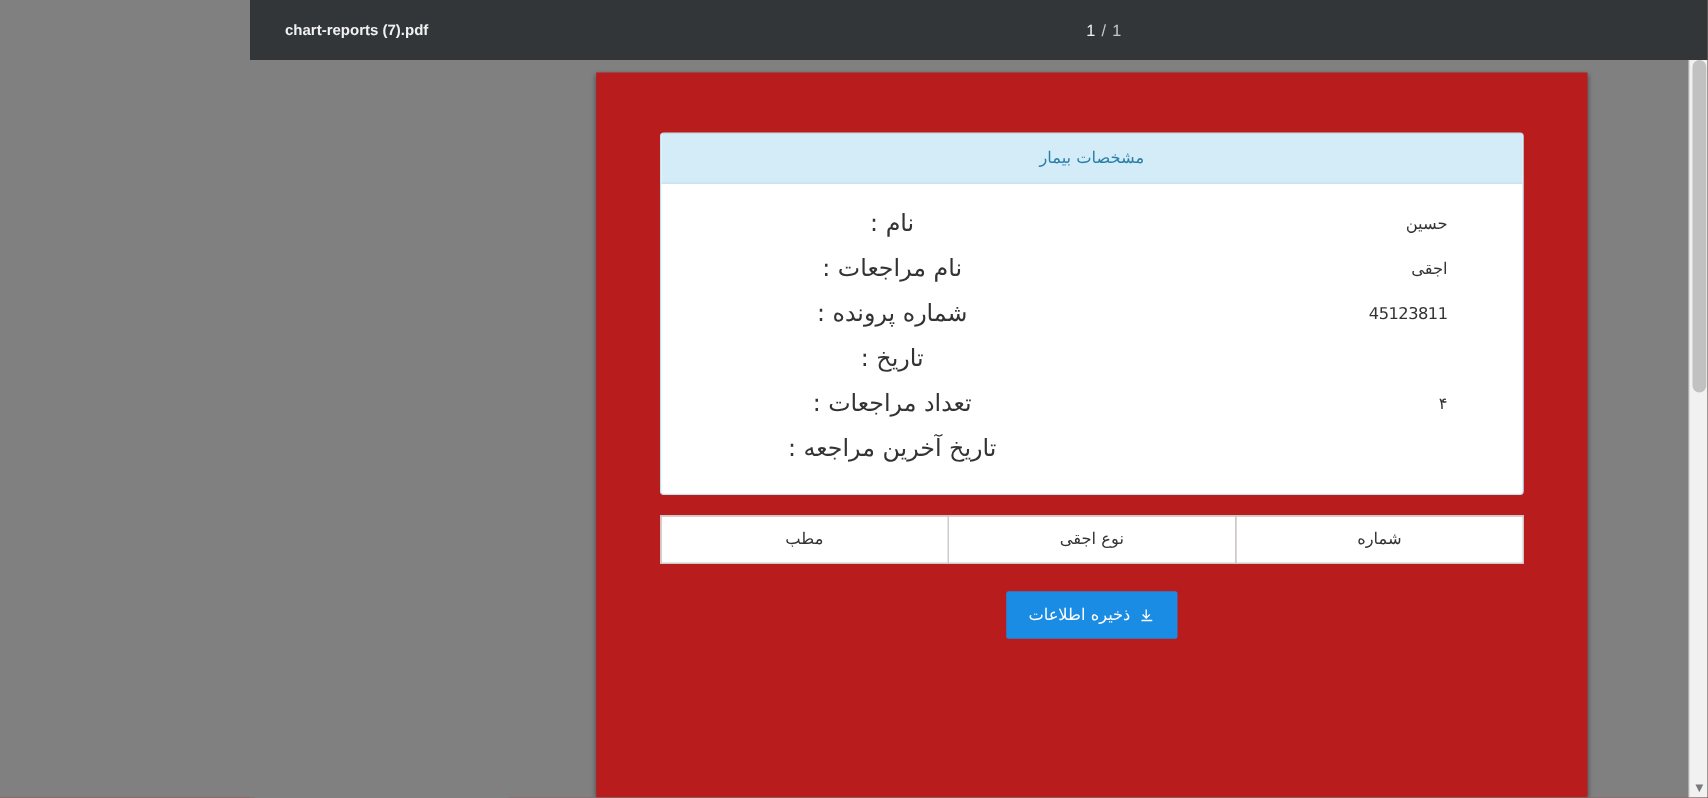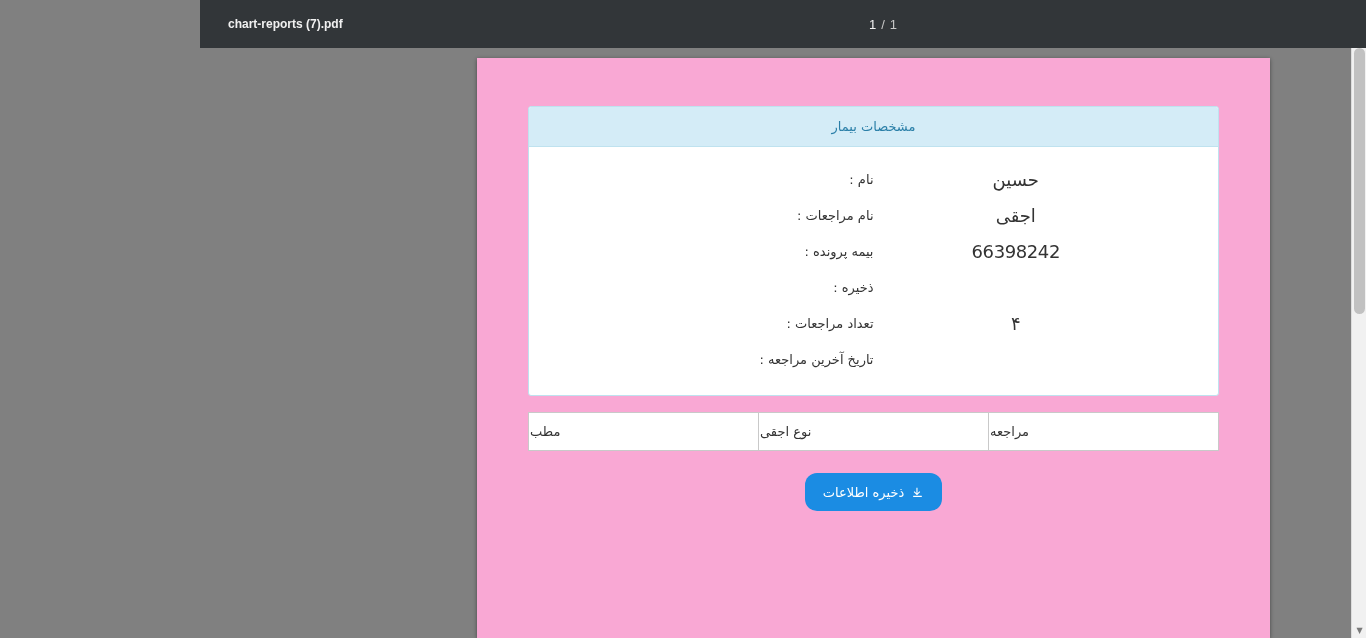--- a/index.html
+++ b/index.html
@@ -84,21 +84,21 @@
     height: 590px;
     background: #808080;
     overflow: hidden;
   }
   .pdf-page {
     position: absolute;
     top: 10px;
     left: 277px;
     width: 793px;
     height: 580px;
-    background: #f9a8d4;
+    background: #b91c1c;
     box-shadow: 0 1px 4px rgba(0,0,0,0.45);
   }
 
   
   .doc-inner {
     direction: rtl;
     padding: 48px 51px 0 51px;
   }
   .card {
     border: 1px solid #bfe2ef;
@@ -121,64 +121,63 @@
     padding: 14px 0 18px 0;
   }
   .info-row {
     display: flex;
     align-items: center;
     height: 36px;
     padding: 0 22px;
   }
   .info-label {
     width: 50%;
-    text-align: right;
+    text-align: center;
     padding-left: 3px;
-    font-size: 13px;
+    font-size: 19px;
     color: #333333;
     letter-spacing: -0.4px;
   }
   .info-value {
     width: 50%;
-    text-align: center;
-    font-size: 18px;
+    font-size: 13px;
     color: #333333;
     letter-spacing: -0.4px;
     padding-right: 38px;
   }
 
   
   .visits-table {
     margin-top: 16px;
     width: 100%;
     border-collapse: collapse;
     table-layout: fixed;
   }
   .visits-table th {
     border: 1px solid #c9c9c9;
     height: 38px;
     font-weight: normal;
     font-size: 13px;
     color: #333333;
-    text-align: left;
+    text-align: center;
     background: #ffffff;
     letter-spacing: -0.4px;
   }
 
   
   .save-wrap {
     display: flex;
     justify-content: center;
     margin-top: 22px;
   }
   .save-btn {
     background: #1b8ce3;
     color: #ffffff;
     border: none;
-    border-radius: 12px;
+    border-radius: 2px;
     height: 38px;
     padding: 0 18px;
     font-size: 13px;
     display: flex;
     align-items: center;
     gap: 7px;
     cursor: pointer;
     font-family: "DejaVu Sans", sans-serif;
     letter-spacing: -0.4px;
   }
@@ -288,43 +287,43 @@
 
             <div class="info-row">
               <div class="info-value">حسین</div>
               <div class="info-label">نام :</div>
             </div>
             <div class="info-row">
               <div class="info-value">اجقی</div>
               <div class="info-label">نام مراجعات :</div>
             </div>
             <div class="info-row">
-              <div class="info-value">66398242</div>
-              <div class="info-label">بیمه پرونده :</div>
+              <div class="info-value">45123811</div>
+              <div class="info-label">شماره پرونده :</div>
             </div>
             <div class="info-row">
               <div class="info-value"></div>
-              <div class="info-label">ذخیره :</div>
+              <div class="info-label">تاریخ :</div>
             </div>
             <div class="info-row">
               <div class="info-value">۴</div>
               <div class="info-label">تعداد مراجعات :</div>
             </div>
             <div class="info-row">
               <div class="info-value"></div>
               <div class="info-label">تاریخ آخرین مراجعه :</div>
             </div>
 
           </div>
         </div>
 
         <table class="visits-table">
           <thead>
             <tr>
-              <th>مراجعه</th>
+              <th>شماره</th>
               <th>نوع اجقی</th>
               <th>مطب</th>
             </tr>
           </thead>
         </table>
 
         <div class="save-wrap">
           <button class="save-btn">
             <span class="dl-ico">
               <svg width="13" height="13" viewBox="0 0 24 24" fill="#ffffff">

